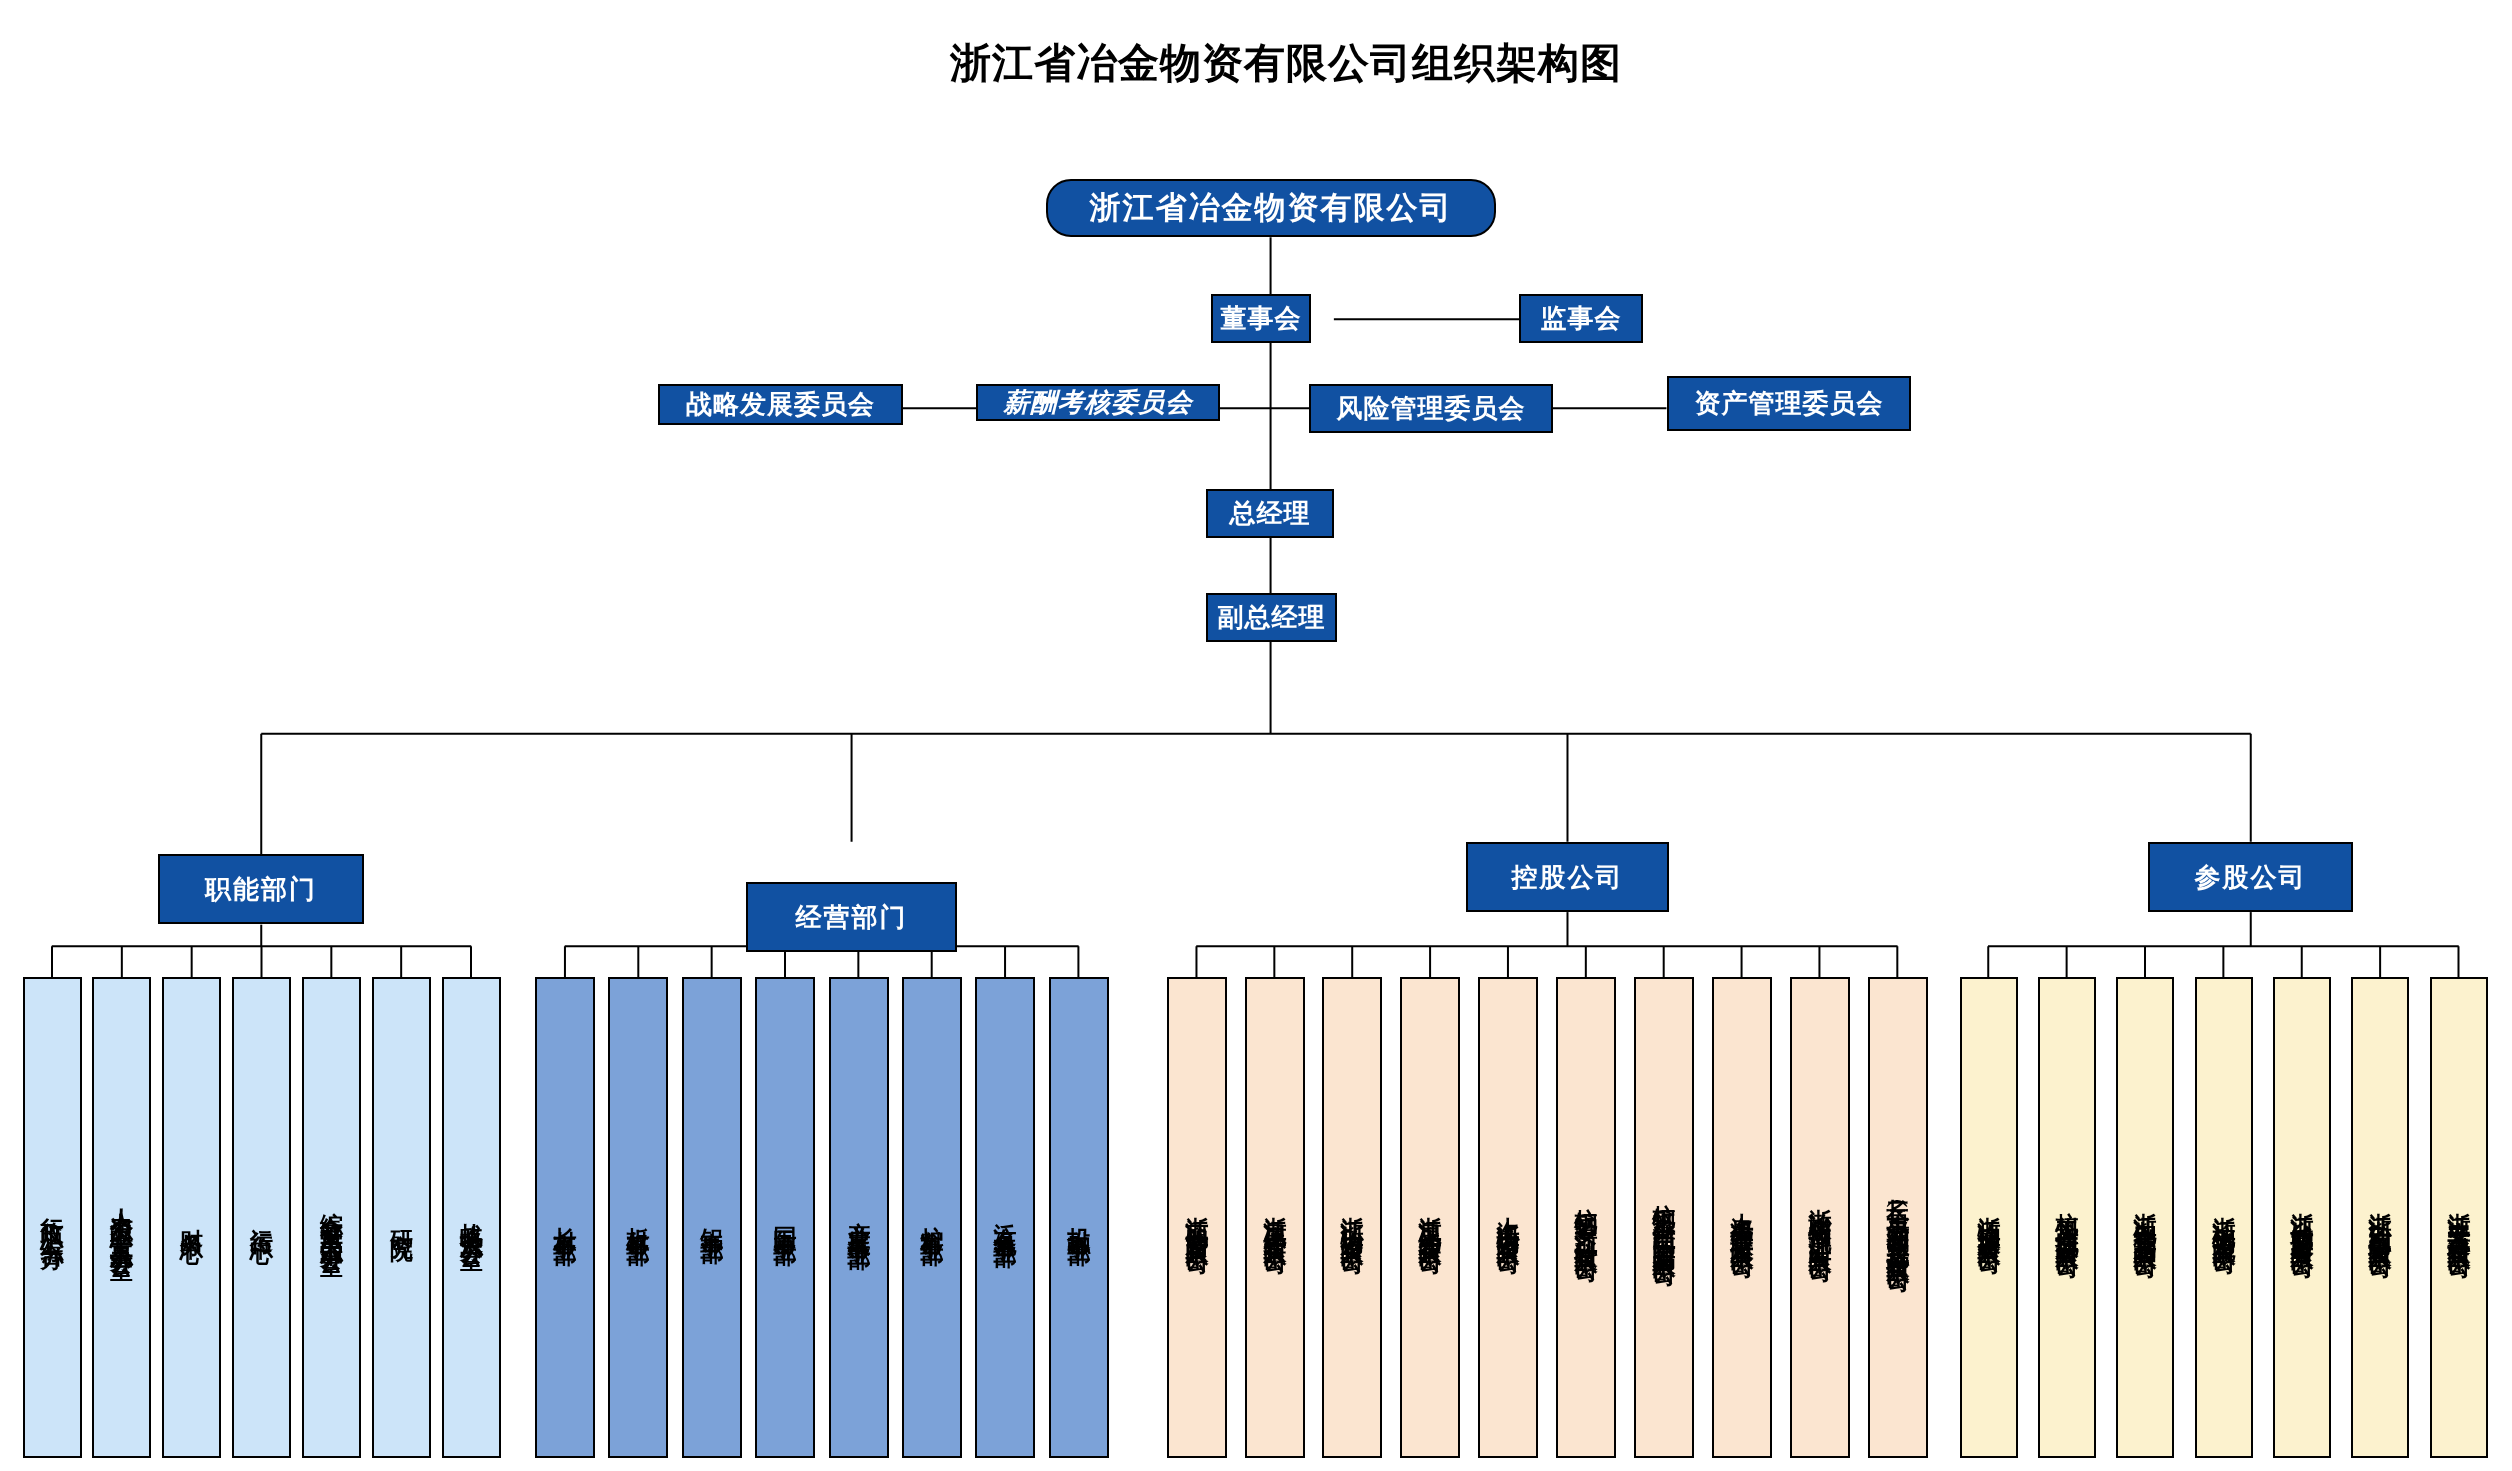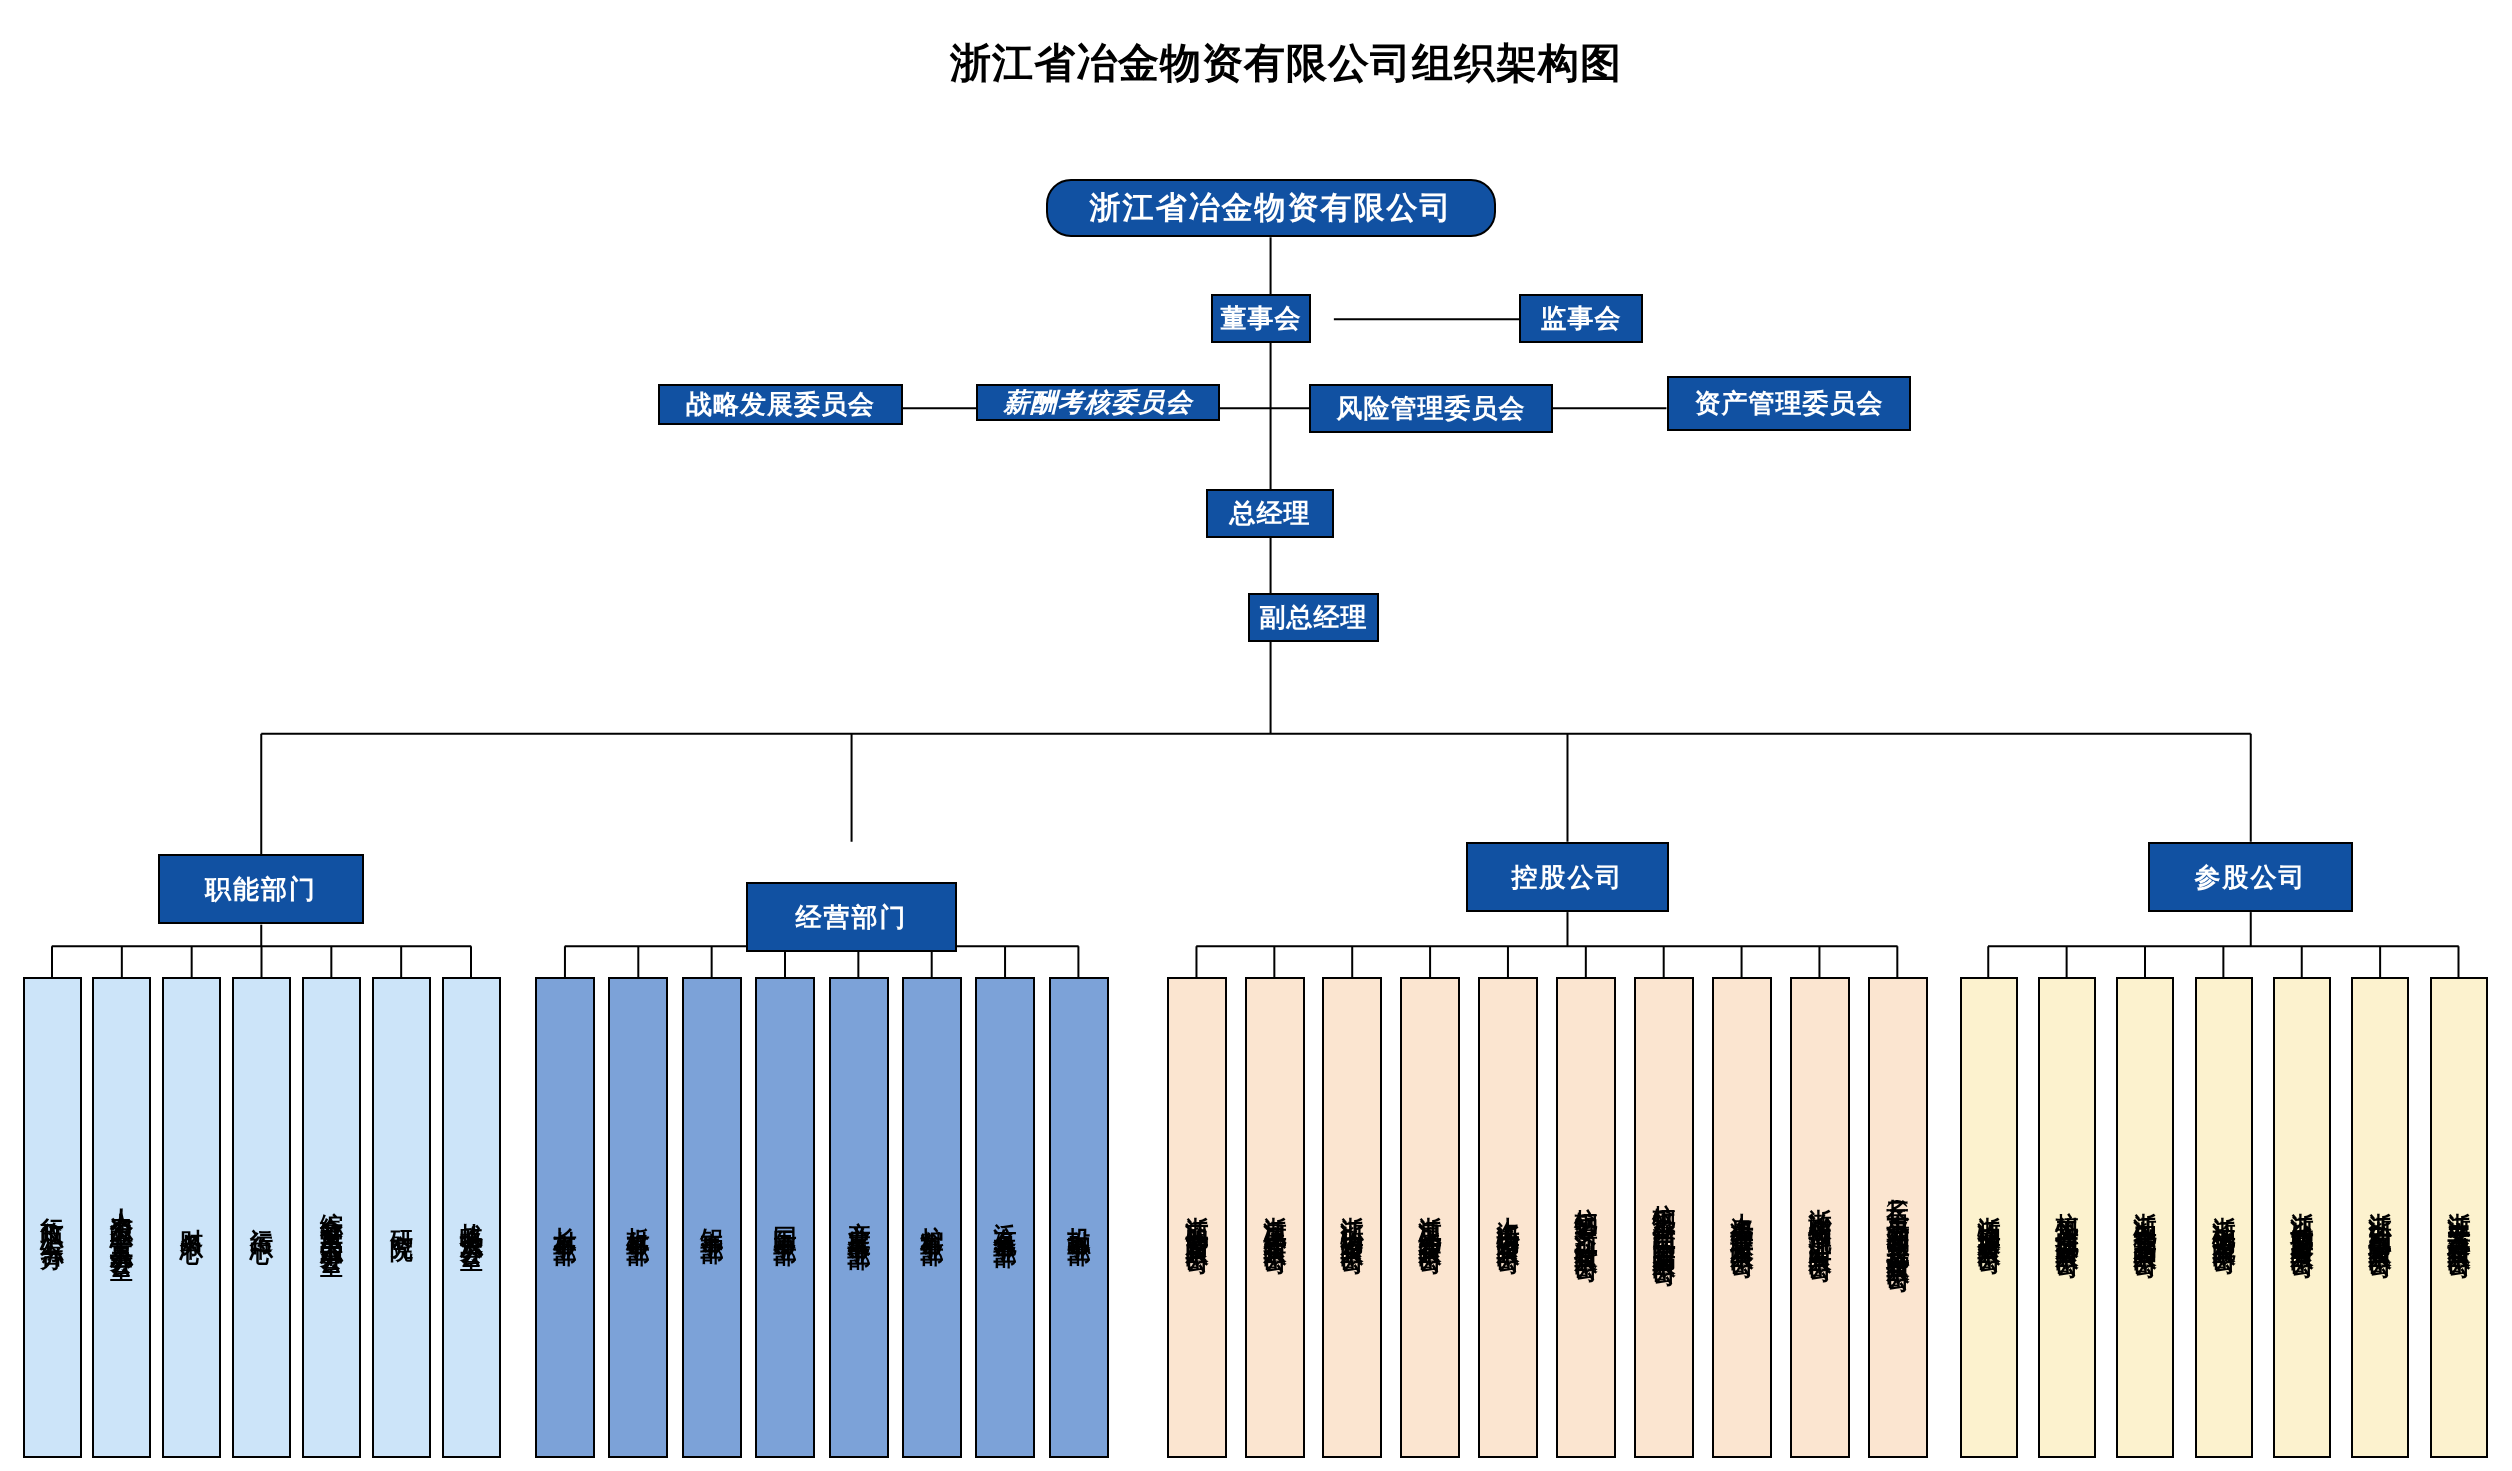--- a/index.html
+++ b/index.html
@@ -93,21 +93,21 @@
 
   <div class="box blue-node mid-node" style="left:1211px;top:294px;width:100px;height:49px;">董事会</div>
   <div class="box blue-node mid-node" style="left:1519px;top:294px;width:124px;height:49px;">监事会</div>
 
   <div class="box blue-node mid-node" style="left:658px;top:384px;width:245px;height:41px;">战略发展委员会</div>
   <div class="box blue-node mid-node" style="left:976px;top:384px;width:244px;height:37px;font-style:italic;">薪酬考核委员会</div>
   <div class="box blue-node mid-node" style="left:1309px;top:384px;width:244px;height:49px;">风险管理委员会</div>
   <div class="box blue-node mid-node" style="left:1667px;top:376px;width:244px;height:55px;">资产管理委员会</div>
 
   <div class="box blue-node mid-node" style="left:1206px;top:489px;width:128px;height:49px;">总经理</div>
-  <div class="box blue-node mid-node" style="left:1206px;top:593px;width:131px;height:49px;margin-left:42px;">副总经理</div>
+  <div class="box blue-node mid-node" style="left:1206px;top:593px;width:131px;height:49px;">副总经理</div>
 
   <div class="box blue-node group-header" style="left:158px;top:854px;width:206px;height:70px;">职能部门</div>
   <div class="box blue-node group-header" style="left:746px;top:842px;width:211px;height:70px;margin-top:40px;">经营部门</div>
   <div class="box blue-node group-header" style="left:1466px;top:842px;width:203px;height:70px;">控股公司</div>
   <div class="box blue-node group-header" style="left:2148px;top:842px;width:205px;height:70px;">参股公司</div>
 
   <div class="box child-box g1" style="left:22.6px;width:59px;">
       <span class="vtext">行政中心（综合办）</span>
     </div>
   <div class="box child-box g1" style="left:92px;width:59px;">

